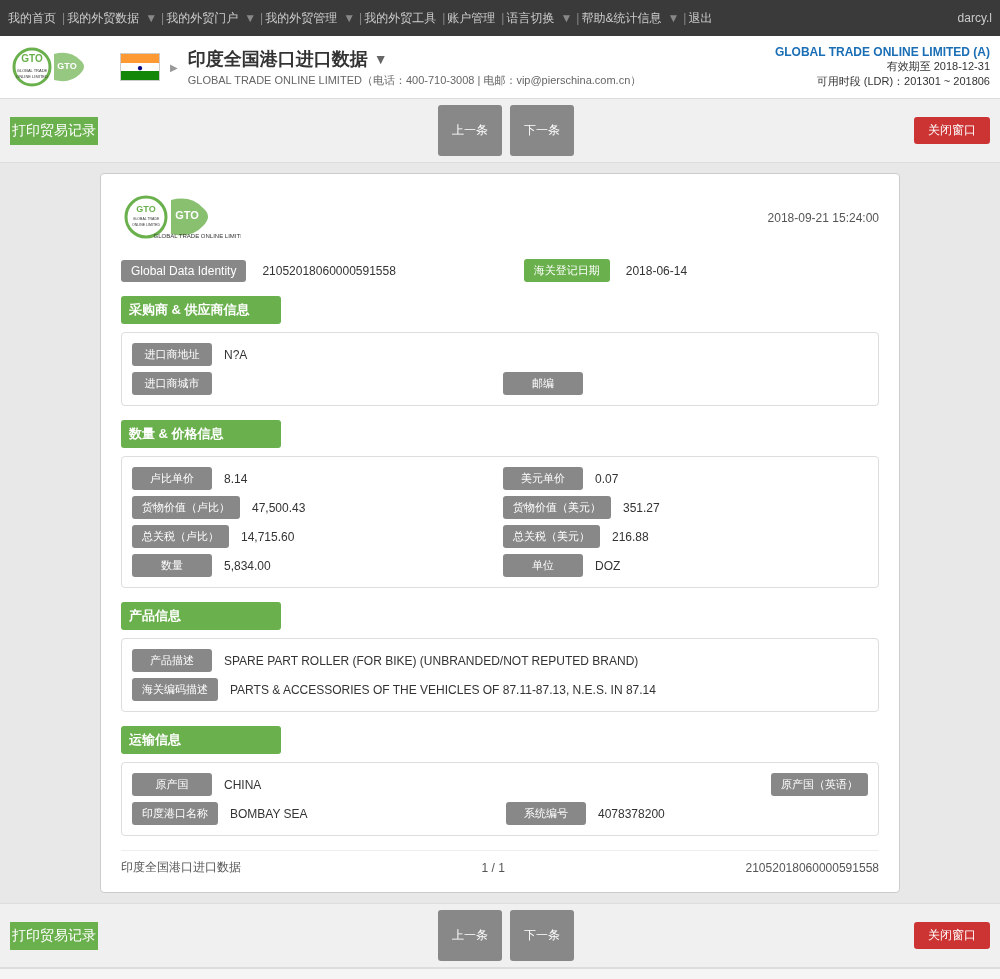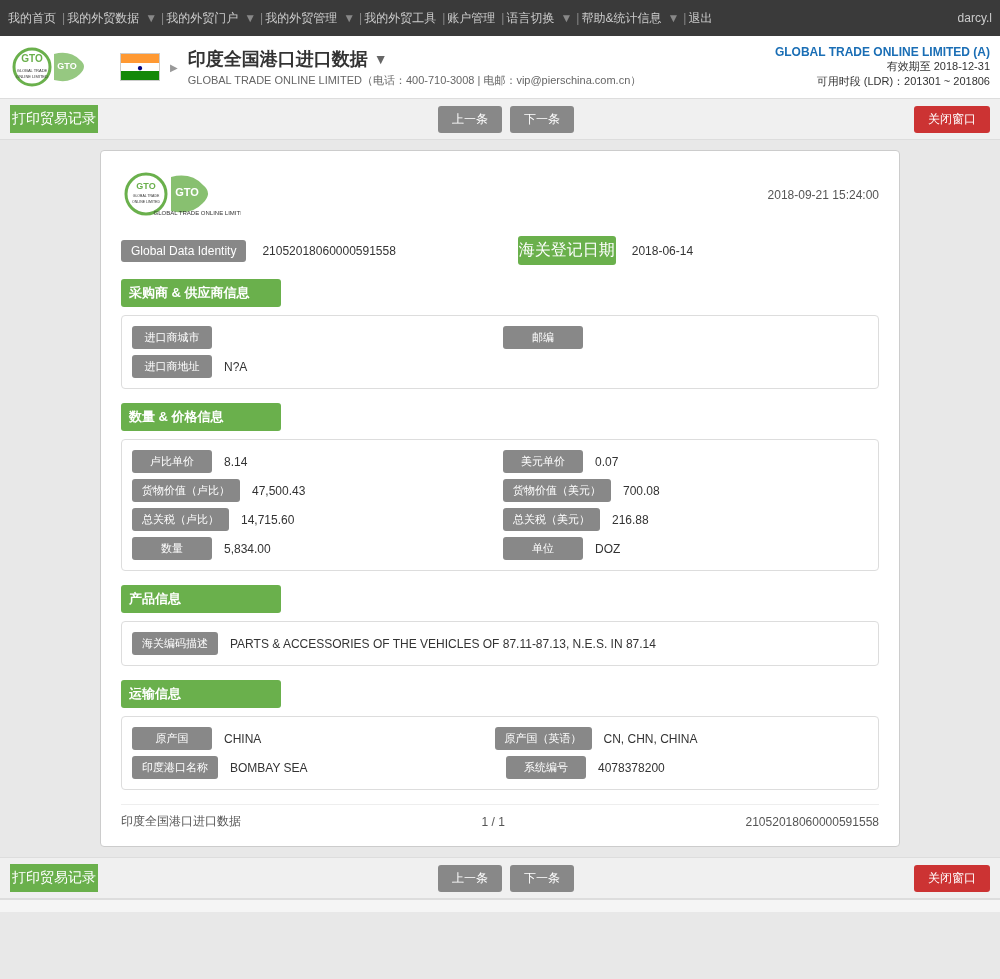--- a/index.html
+++ b/index.html
@@ -21,38 +21,38 @@
     .header-title { font-size: 18px; color: #333; font-weight: bold; display: flex; align-items: center; gap: 6px; }
     .header-title .arrow { color: #666; font-size: 14px; }
     .header-subtitle { font-size: 11px; color: #666; margin-top: 2px; }
     .header-right { text-align: right; font-size: 11px; color: #333; }
     .header-right .company { color: #1a6eb5; font-weight: bold; font-size: 12px; }
     .header-right .validity { color: #333; }
 
     
     .toolbar { background: #f0f0f0; border-bottom: 1px solid #ddd; padding: 6px 10px; display: flex; align-items: center; gap: 8px; }
     .btn-green { background: #6ab04c; color: #fff; border: none; padding: 5px 2px; border-radius: 0; cursor: pointer; font-size: 14px; }
-    .btn-gray { background: #888; color: #fff; border: none; padding: 5px 14px; border-radius: 3px; cursor: pointer; font-size: 12px; text-align: center; }
+    .btn-gray { background: #888; color: #fff; border: none; padding: 17px 14px; border-radius: 3px; cursor: pointer; font-size: 12px; text-align: center; }
     .btn-red { background: #cc3333; color: #fff; border: none; padding: 5px 14px; border-radius: 3px; cursor: pointer; font-size: 12px; }
     .toolbar-spacer { flex: 1; }
 
     
     .main-content { padding: 10px; background: #e8e8e8; min-height: 700px; }
     .record-card { background: #fff; border: 1px solid #ccc; border-radius: 4px; padding: 16px 20px; max-width: 800px; margin: 0 auto; }
 
     
     .record-header { display: flex; align-items: center; justify-content: space-between; margin-bottom: 14px; }
     .record-logo { display: flex; align-items: center; }
     .record-datetime { font-size: 12px; color: #555; }
 
     
     .identity-row { display: flex; align-items: center; gap: 8px; margin-bottom: 14px; }
     .field-label-dark { background: #888; color: #fff; padding: 4px 10px; border-radius: 3px; font-size: 12px; white-space: nowrap; }
     .field-value { flex: 1; font-size: 12px; color: #333; padding: 4px 8px; }
-    .field-label-green { background: #6ab04c; color: #fff; padding: 4px 1px; border-radius: 3px; font-size: 16px; white-space: nowrap; }
+    .field-label-green { background: #6ab04c; color: #fff; padding: 4px 10px; border-radius: 3px; font-size: 11px; white-space: nowrap; }
 
     
     .section { margin-bottom: 14px; }
     .section-header { background: #6ab04c; color: #fff; padding: 5px 8px; border-radius: 3px; font-size: 13px; font-weight: bold; margin-bottom: 8px; display: inline-block; min-width: 160px; }
     .section-body { border: 1px solid #ddd; border-radius: 4px; padding: 10px; }
 
     
     .field-row { display: flex; align-items: center; margin-bottom: 6px; gap: 6px; }
     .field-row:last-child { margin-bottom: 0; }
     .fl { background: #888; color: #fff; padding: 4px 10px; border-radius: 3px; font-size: 11px; white-space: nowrap; min-width: 80px; text-align: center; }
@@ -160,80 +160,83 @@
       <span class="field-label-dark">Global Data Identity</span>
       <span class="field-value">21052018060000591558</span>
       <span class="field-label-green">海关登记日期</span>
       <span class="field-value">2018-06-14</span>
     </div>
 
     <div class="section">
       <div class="section-header">采购商 &amp; 供应商信息</div>
       <div class="section-body">
         <div class="field-row">
+          <span class="fl">进口商地址</span>
+          <span class="fv">N?A</span>
+        </div>
+        <div class="field-row">
           <span class="fl">进口商城市</span>
           <span class="fv"></span>
           <span class="fl">邮编</span>
           <span class="fv"></span>
         </div>
-        <div class="field-row">
-          <span class="fl">进口商地址</span>
-          <span class="fv">N?A</span>
-        </div>
       </div>
     </div>
 
     <div class="section">
       <div class="section-header">数量 &amp; 价格信息</div>
       <div class="section-body">
         <div class="field-row">
           <span class="fl">卢比单价</span>
           <span class="fv">8.14</span>
           <span class="fl">美元单价</span>
           <span class="fv">0.07</span>
         </div>
         <div class="field-row">
           <span class="fl">货物价值（卢比）</span>
           <span class="fv">47,500.43</span>
           <span class="fl">货物价值（美元）</span>
-          <span class="fv">700.08</span>
+          <span class="fv">351.27</span>
         </div>
         <div class="field-row">
           <span class="fl">总关税（卢比）</span>
           <span class="fv">14,715.60</span>
           <span class="fl">总关税（美元）</span>
           <span class="fv">216.88</span>
         </div>
         <div class="field-row">
           <span class="fl">数量</span>
           <span class="fv">5,834.00</span>
           <span class="fl">单位</span>
           <span class="fv">DOZ</span>
         </div>
       </div>
     </div>
 
     <div class="section">
       <div class="section-header">产品信息</div>
       <div class="section-body">
         <div class="field-row">
+          <span class="fl">产品描述</span>
+          <span class="fv">SPARE PART ROLLER (FOR BIKE) (UNBRANDED/NOT REPUTED BRAND)</span>
+        </div>
+        <div class="field-row">
           <span class="fl">海关编码描述</span>
           <span class="fv">PARTS &amp; ACCESSORIES OF THE VEHICLES OF 87.11-87.13, N.E.S. IN 87.14</span>
         </div>
       </div>
     </div>
 
     <div class="section">
       <div class="section-header">运输信息</div>
       <div class="section-body">
         <div class="field-row">
           <span class="fl">原产国</span>
           <span class="fv">CHINA</span>
           <span class="fl">原产国（英语）</span>
-          <span class="fv">CN, CHN, CHINA</span>
         </div>
         <div class="field-row">
           <span class="fl">印度港口名称</span>
           <span class="fv">BOMBAY SEA</span>
           <span class="fl">系统编号</span>
           <span class="fv">4078378200</span>
         </div>
       </div>
     </div>
 

